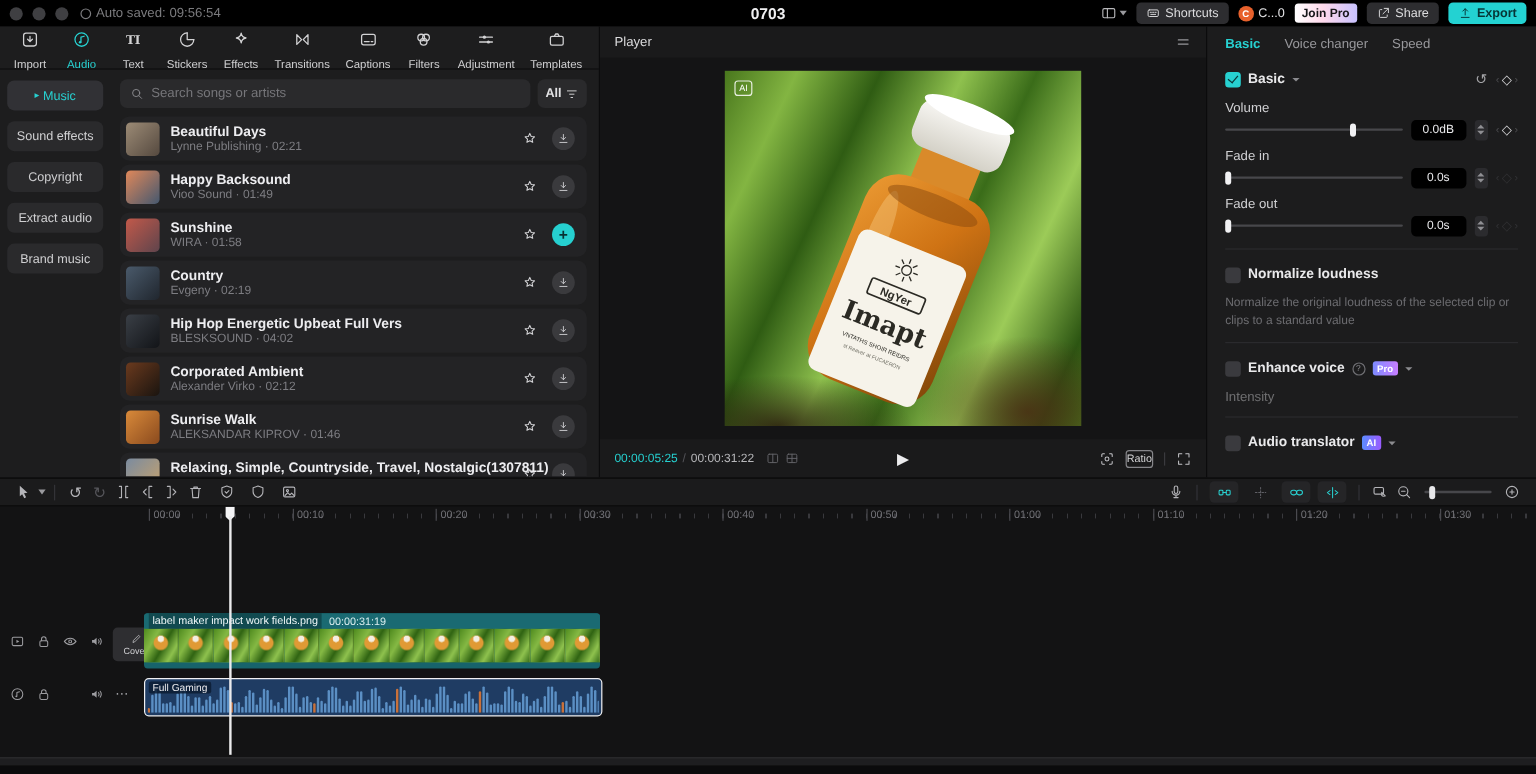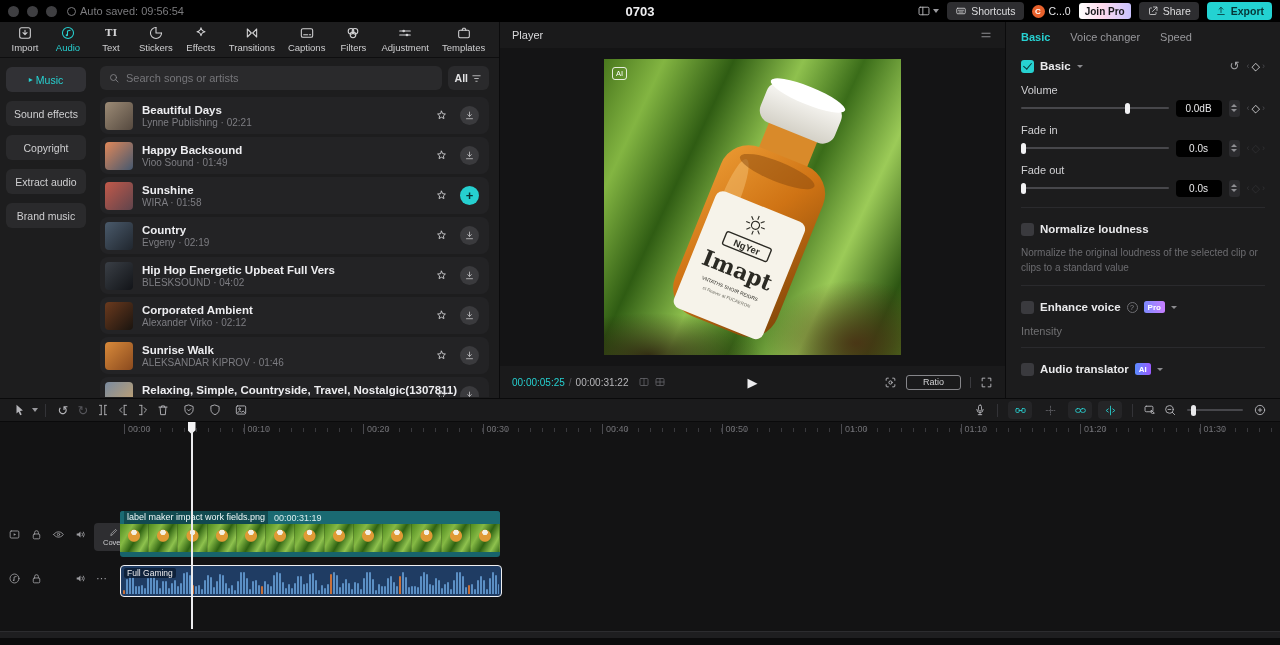--- a/index.html
+++ b/index.html
@@ -23,21 +23,21 @@
   .panels-btn svg{width:14px;height:14px}
   .caret{width:0;height:0;border-left:3.5px solid transparent;border-right:3.5px solid transparent;border-top:4px solid #9a9a9e;display:inline-block}
   .account{display:flex;align-items:center;gap:4px;font-size:10.5px;color:#e6e6e8}
   .avatar{width:13px;height:13px;border-radius:50%;background:#e8612c;color:#fff;font-size:8px;font-weight:bold;display:flex;align-items:center;justify-content:center}
   .joinpro{height:16px;padding:0 6px;border-radius:3px;background:linear-gradient(90deg,#ffffff,#ffd9ec 45%,#c9c2ff);color:#17171a;font-size:10px;font-weight:bold;display:flex;align-items:center}
   .export{background:#23d2d2;color:#063536;font-weight:bold}
 
   
   .left-panel{position:absolute;left:0;top:22px;width:500px;height:376px;background:#1d1d1e;border-right:1px solid #0b0b0c}
   .modulebar{height:36px;display:flex;align-items:flex-start;padding:3px 10px 0;gap:13px;border-bottom:1px solid #0e0e0f}
-  .module{display:flex;flex-direction:column;align-items:center;gap:1px;color:#d2d2d4;min-width:30px}
+  .module{display:flex;flex-direction:column;align-items:center;gap:8px;color:#d2d2d4;min-width:30px}
   .module svg{width:16px;height:16px}
   .module .mlabel{font-size:9.5px;color:#cfcfd1}
   .module.active,.module.active .mlabel{color:#27d1d1}
   .left-body{display:flex;height:339px}
   .subnav{width:92px;padding:9px 6px;flex:none}
   .subnav-item{height:25px;margin-bottom:9px;background:#2a2a2c;border-radius:6px;display:flex;align-items:center;justify-content:center;gap:3px;font-size:10.5px;color:#cfcfd1}
   .subnav-item .mark{display:none;font-size:8px;color:#27d1d1}
   .subnav-item.active{color:#27d1d1;background:#313135}
   .subnav-item.active .mark{display:inline}
   .lib{flex:1;display:flex;flex-direction:column;overflow:hidden}
@@ -74,21 +74,21 @@
   .ai-chip{position:absolute;left:8px;top:8px;border:1px solid rgba(255,255,255,.85);color:#fff;border-radius:3px;font-size:7.5px;padding:0 3px;line-height:11px}
   .controls{height:32px;display:flex;align-items:center;padding:0 12px;position:relative;font-size:10px}
   .tc-cur{color:#26d0d0}
   .tc-sep{color:#55555a;margin:0 4px}
   .tc-total{color:#b7b7ba}
   .gridicos{display:flex;gap:4px;margin-left:10px;color:#64646a}
   .gridicos svg{width:12px;height:12px}
   .playbtn{position:absolute;left:50%;transform:translateX(-50%);color:#ececee;font-size:13px}
   .ctl-right{margin-left:auto;display:flex;align-items:center;gap:9px;color:#c4c4c8}
   .ctl-right svg{width:13px;height:13px}
-  .ratio{border:1px solid #86868a;border-radius:3px;padding:0 16px;font-size:9px;line-height:13px;color:#d2d2d4}
+  .ratio{border:1px solid #86868a;border-radius:3px;padding:0 0;font-size:9px;line-height:13px;color:#d2d2d4}
   .vdiv{width:1px;height:11px;background:#3a3a3e}
 
   
   .inspector{position:absolute;left:1005px;top:22px;width:275px;height:376px;background:#1c1c1d;border-left:1px solid #0b0b0c;overflow:hidden}
   .tabs{display:flex;align-items:center;gap:20px;height:29px;padding:0 15px;font-size:11px;color:#98989c}
   .tab.active{color:#27d1d1;font-weight:bold}
   .ins-body{padding:4px 15px 0}
   .secrow{display:flex;align-items:center;gap:6px;height:22px}
   .cb{width:13px;height:13px;border-radius:3px;background:#3a3a3e;flex:none;position:relative}
   .cb.on{background:#27d1d1}

